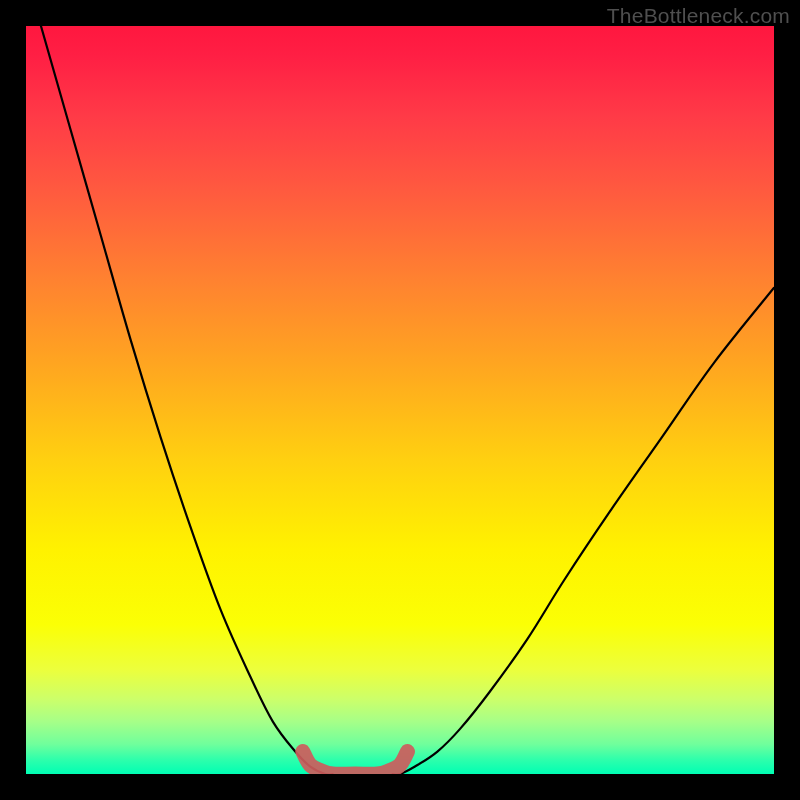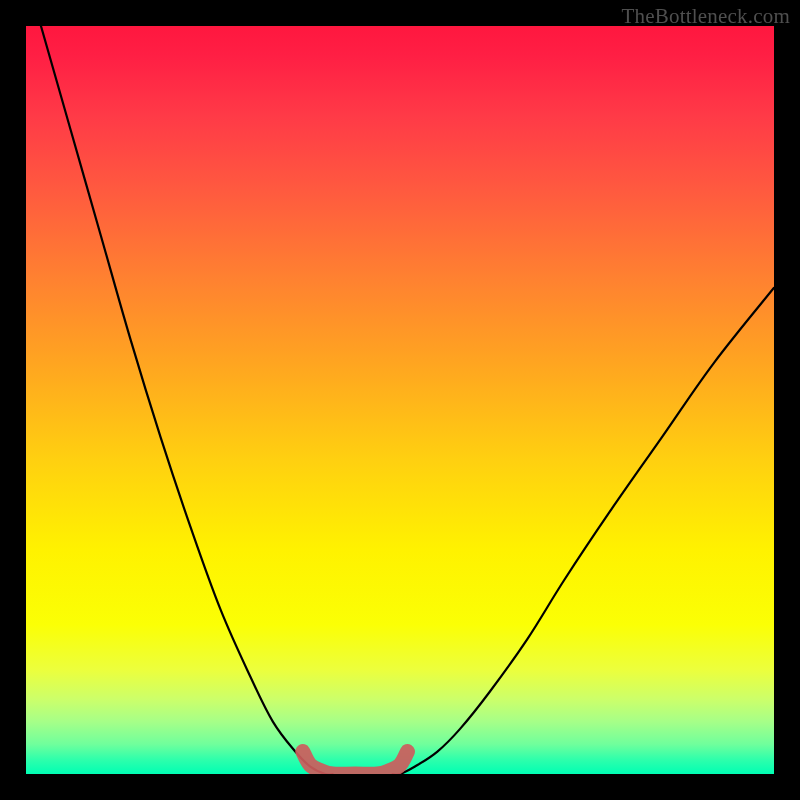--- a/index.html
+++ b/index.html
@@ -11,21 +11,20 @@
     overflow: hidden;
     font-family: Arial, Helvetica, sans-serif;
   }
   .frame {
     position: absolute;
     left: 0;
     top: 0;
     width: 800px;
     height: 800px;
     background: #000;
-    font-family: Liberation Serif, serif;
   }
   .plot {
     position: absolute;
     left: 26px;
     top: 26px;
     width: 748px;
     height: 748px;
     overflow: hidden;
   }
   .gradient {

